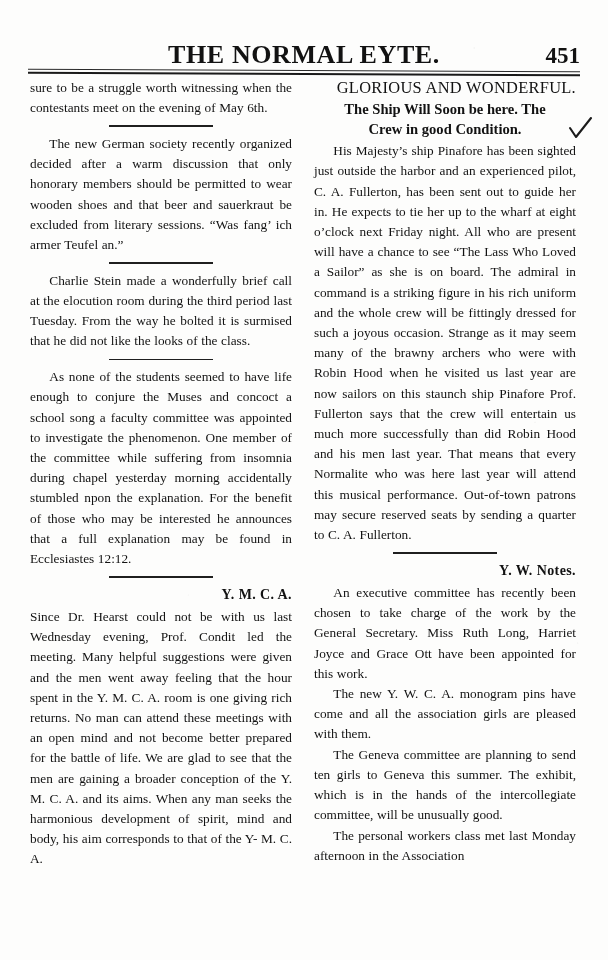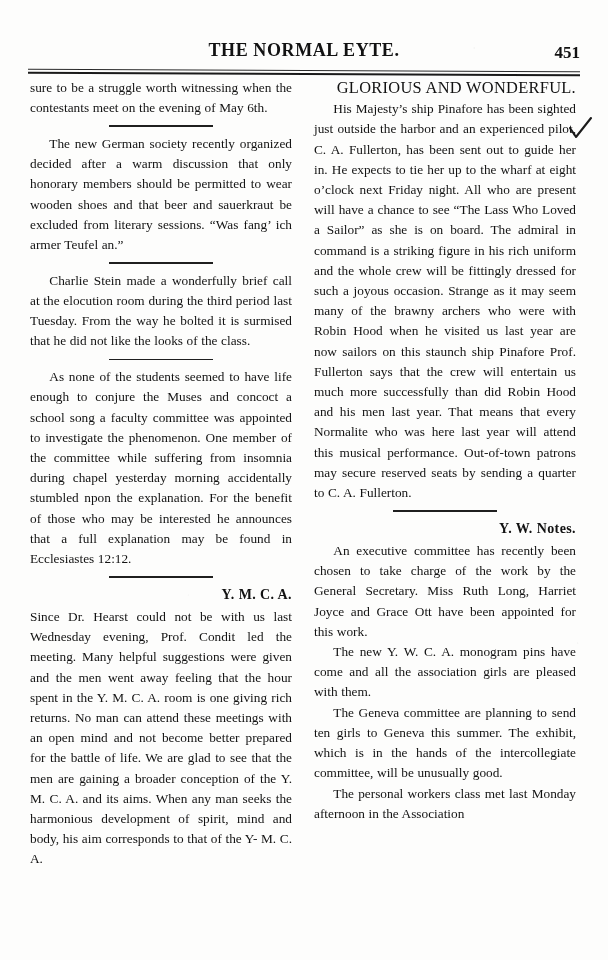--- a/index.html
+++ b/index.html
@@ -42,30 +42,30 @@
     width: 552px;
     height: 30px;
   }
   .masthead-title {
     position: absolute;
     left: 0;
     top: 0;
     width: 100%;
     text-align: center;
     font-weight: bold;
-    font-size: 18px;
+    font-size: 26px;
     letter-spacing: 0.6px;
     white-space: nowrap;
   }
   .masthead-pageno {
     position: absolute;
     right: 0;
     top: 3px;
     font-weight: bold;
-    font-size: 17px;
+    font-size: 23px;
   }
 
   
   .head-rule {
     position: absolute;
     left: 28px;
     top: 70px;
     width: 552px;
     transform: rotate(0.26deg);
   }
@@ -186,20 +186,24 @@
 
     <div class="section-head">Y. M. C. A.</div>
 
     <p class="no-indent">Since Dr. Hearst could not be with us last Wednesday evening, Prof. Condit led the meeting. Many helpful suggestions were given and the men went away feeling that the hour spent in the Y. M. C. A. room is one giving rich returns. No man can attend these meetings with an open mind and not become better prepared for the battle of life. We are glad to see that the men are gaining a broader conception of the Y. M. C. A. and its aims. When any man seeks the harmonious development of spirit, mind and body, his aim corresponds to that of the Y- M. C. A.</p>
   </div>
 
   <div class="col col-right">
 
     <div class="headline">GLORIOUS AND WONDERFUL.</div>
 
+    <div class="subhead">
+      <span class="l1">The Ship Will Soon be here.   The</span>
+      <span class="l2">Crew in good Condition.</span>
+    </div>
 
     <p>His Majesty’s ship Pinafore has been sighted just outside the harbor and an experienced pilot, C. A. Fullerton, has been sent out to guide her in. He expects to tie her up to the wharf at eight o’clock next Friday night. All who are present will have a chance to see “The Lass Who Loved a Sailor” as she is on board. The admiral in command is a striking figure in his rich uniform and the whole crew will be fittingly dressed for such a joyous occasion. Strange as it may seem many of the brawny archers who were with Robin Hood when he visited us last year are now sailors on this staunch ship Pinafore Prof. Fullerton says that the crew will entertain us much more successfully than did Robin Hood and his men last year. That means that every Normalite who was here last year will attend this musical performance. Out-of-town patrons may secure reserved seats by sending a quarter to C. A. Fullerton.</p>
 
     <div class="item-rule"></div>
 
     <div class="section-head">Y. W. Notes.</div>
 
     <p>An executive committee has recently been chosen to take charge of the work by the General Secretary. Miss Ruth Long, Harriet Joyce and Grace Ott have been appointed for this work.</p>
     <p>The new Y. W. C. A. monogram pins have come and all the association girls are pleased with them.</p>
     <p>The Geneva committee are planning to send ten girls to Geneva this summer. The exhibit, which is in the hands of the intercollegiate committee, will be unusually good.</p>

